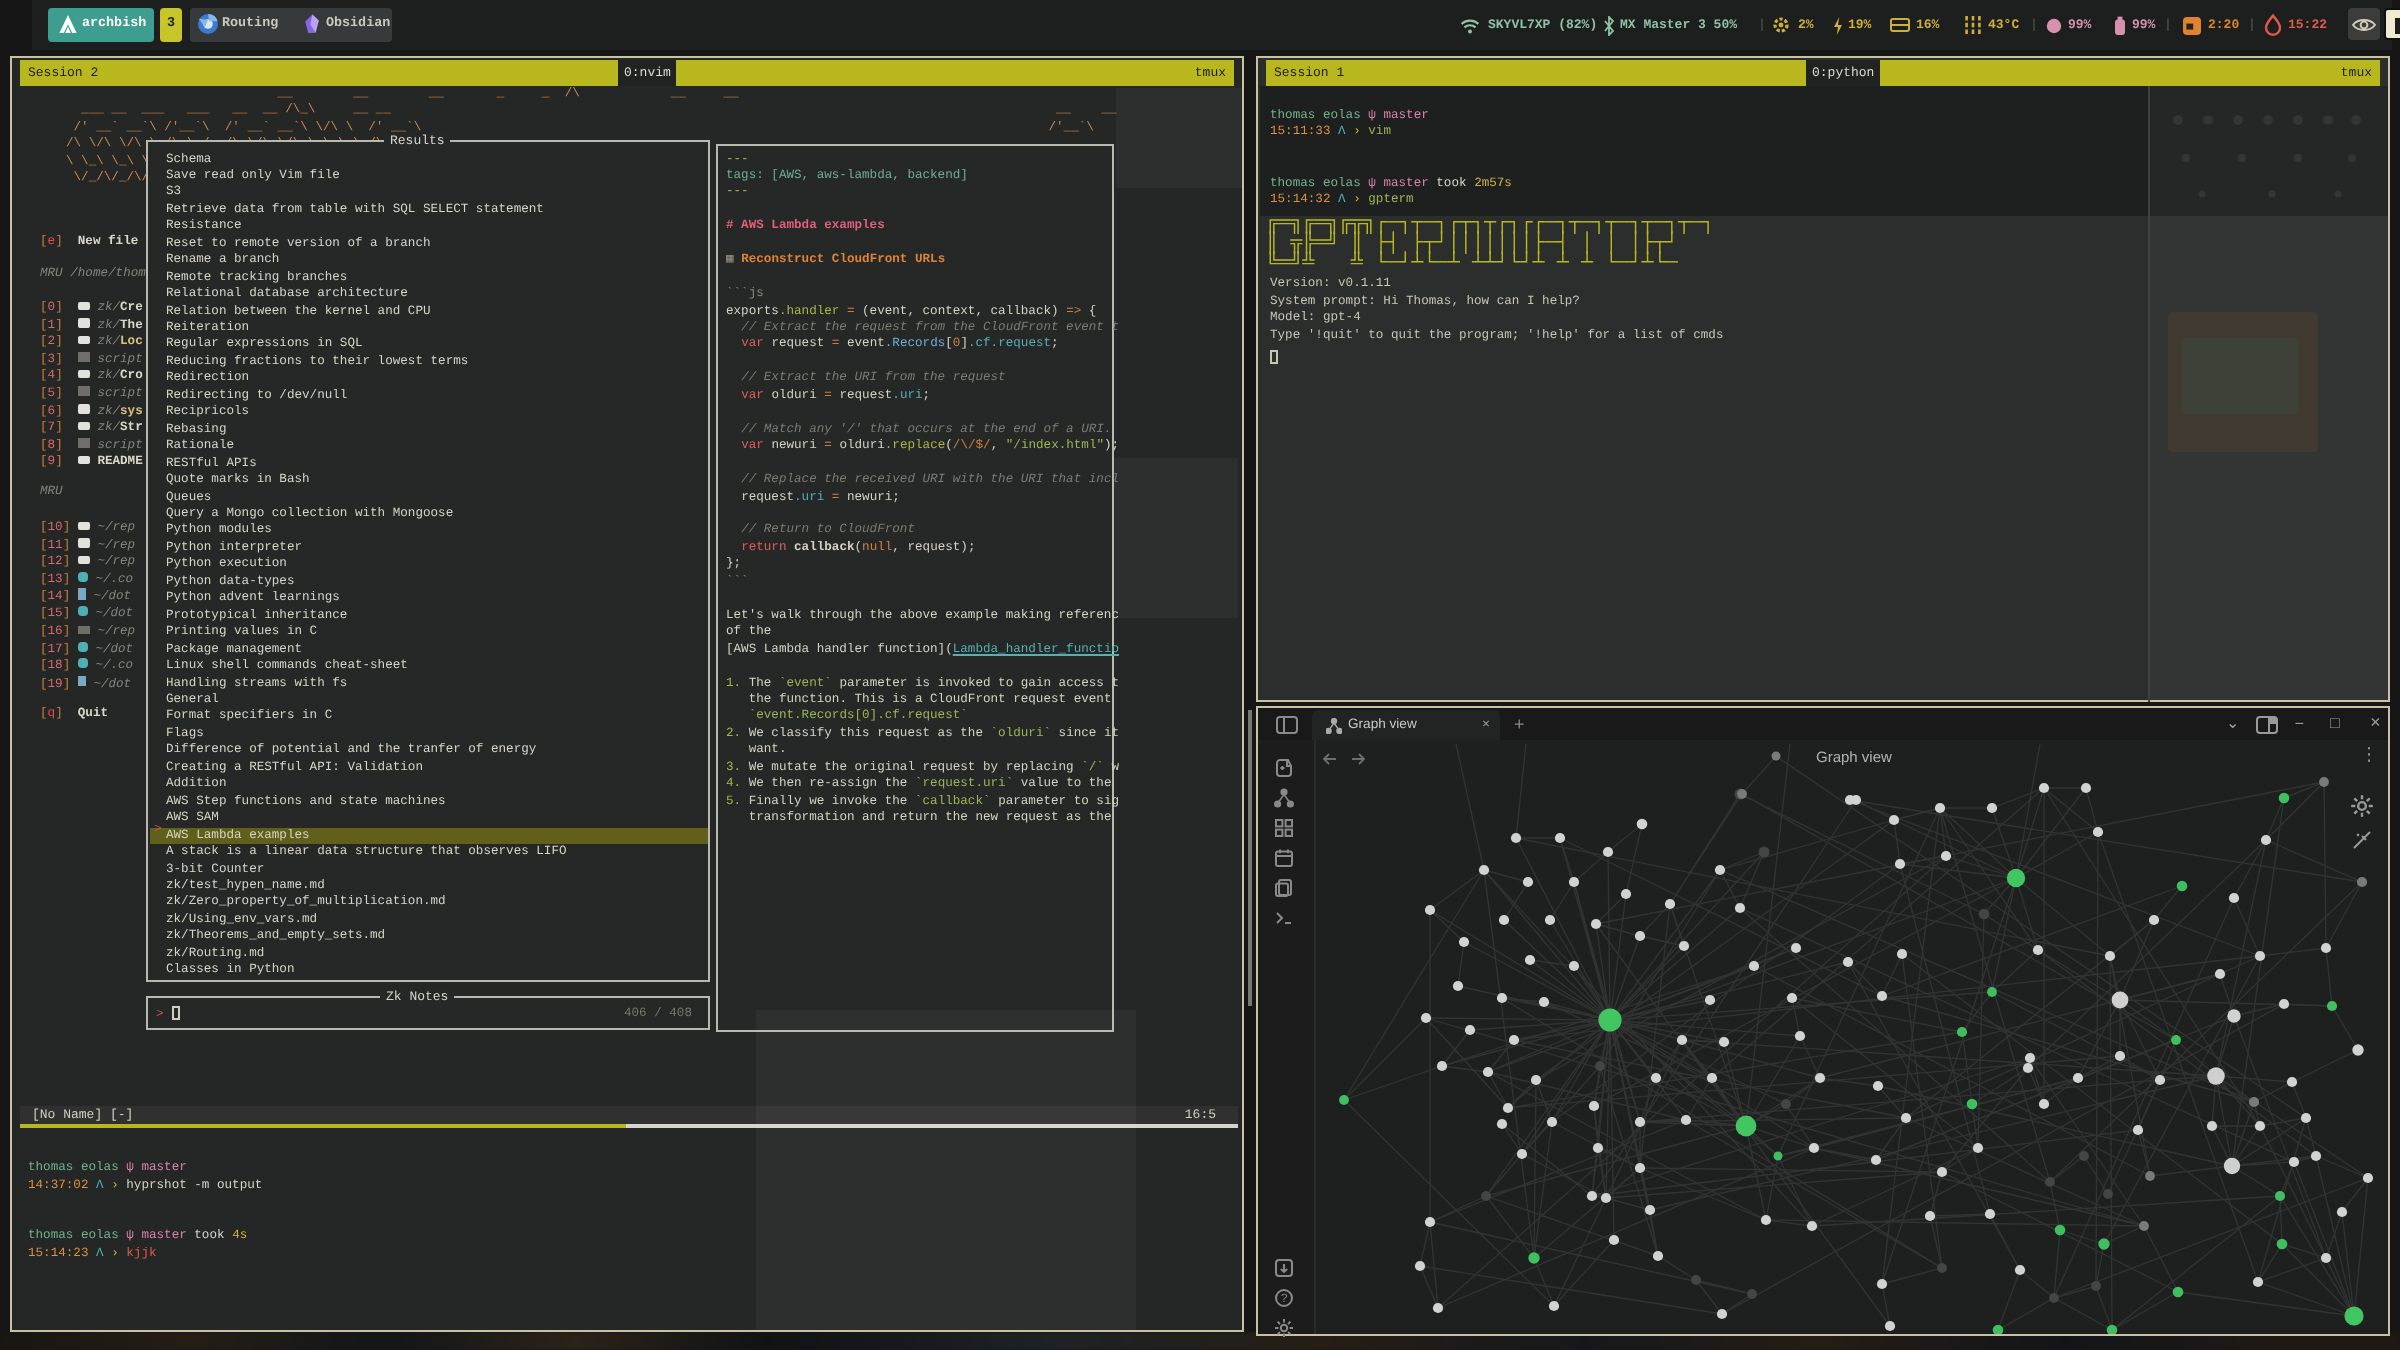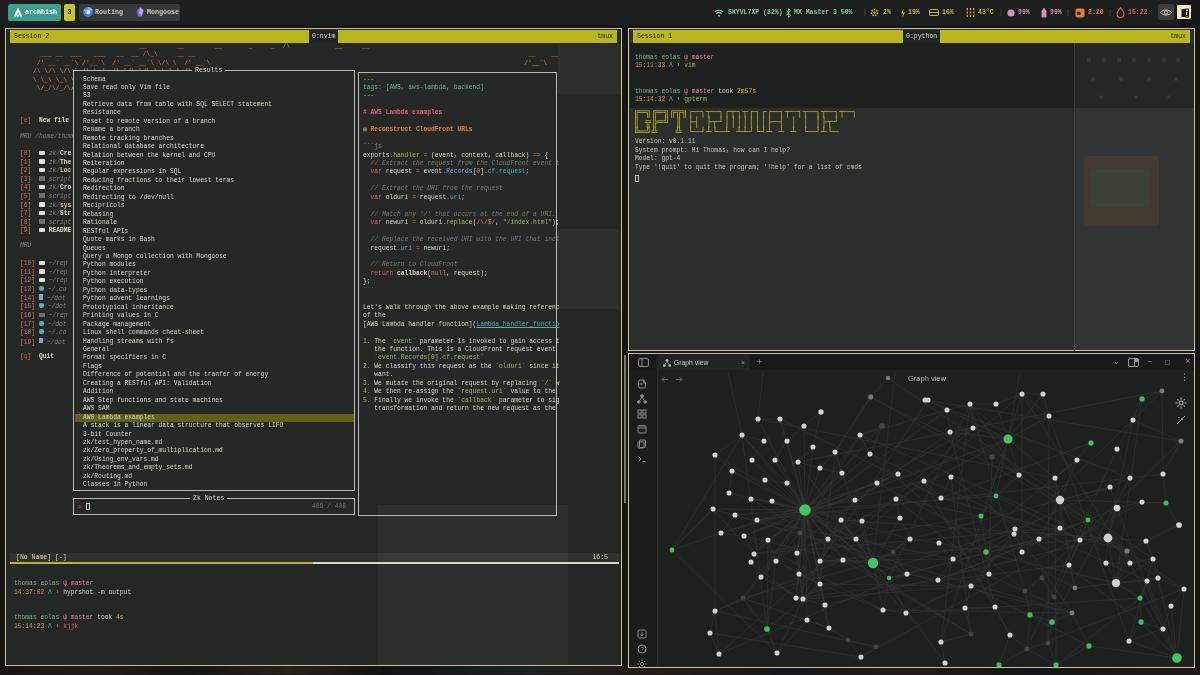--- a/index.html
+++ b/index.html
@@ -1,21 +1,21 @@
 <!DOCTYPE html>
 <html><head><meta charset="utf-8"><style>
 *{margin:0;padding:0;box-sizing:border-box}
 html,body{width:1200px;height:675px;overflow:hidden;background:#151515;font-family:"Liberation Mono",monospace}
 #screen{position:absolute;inset:0;background:#161616}
 .abs{position:absolute}
 pre{font-family:"Liberation Mono",monospace;font-size:6.3px;line-height:8.6px;white-space:pre}
 
 #wall-bottom{left:0;top:666px;width:1200px;height:9px;background:linear-gradient(90deg,#191511,#241d16 8%,#131517 16%,#2b2218 24%,#101214 32%,#1d2224 44%,#261d14 55%,#15181b 66%,#251c14 76%,#121518 86%,#1f1913 95%);filter:blur(0.8px)}
 
-#topbar{left:0;top:0;width:1180px;height:25px;background:#1d1f1f}
+#topbar{left:16px;top:0;width:1180px;height:25px;background:#1d1f1f}
 .chip{position:absolute;top:4px;height:17px;border-radius:2px;font-size:6.7px;line-height:17px;color:#d8d8d0;font-weight:bold}
 #chip-ws{left:8px;width:53px;background:#3d9e90;color:#ffffff;text-align:left}
 #chip-ws{line-height:17px}#chip-ws span{margin-left:17px}
 #chip-3{left:64px;width:11px;background:#c6c62a;color:#222;text-align:center}
 #chip-apps{left:79px;width:101px;background:#373a3a;color:#c9c9c2}
 .ticon{position:absolute;top:3px;width:10px;height:10px}
 #tright{position:absolute;top:0;left:0;width:1200px;height:25px;font-size:6.5px;line-height:25px;font-weight:bold}
 #tright span{position:absolute;white-space:nowrap}
 .grn{color:#8fc3a4}.ylw{color:#cfae3a}.pnk{color:#d890ae}.orn{color:#e0832e}.red{color:#e05a4a}
 #chip-eye{left:1158px;top:4px;width:16px;height:16px;background:#3c3c3a;border-radius:2px}
@@ -83,21 +83,21 @@
           <circle cx="5" cy="5" r="5" fill="#3a7bd0"></circle>
           <circle cx="5" cy="5" r="2.4" fill="#d8e8f8"></circle>
           <path d="M5 0 A5 5 0 0 1 9.8 3.6 L5.6 3.6 Z" fill="#8ab6e8"></path>
           <path d="M0.5 2.4 L3.4 6.6 L5 3.0 Z" fill="#8ab6e8"></path>
         </svg>
     <span class="abs" style="left:16px">Routing</span>
     <svg class="ticon" style="left:56px;top:3px" viewBox="0 0 10 10">
           <path d="M5.2 0.3 L8.4 3.2 L6.8 9.4 L3.2 9.6 L1.6 3.8 Z" fill="#8a64e8"></path>
           <path d="M5.2 0.3 L4.2 5.2 L6.8 9.4 L8.4 3.2 Z" fill="#b9a4f4"></path>
         </svg>
-    <span class="abs" style="left:68px">Mongoose</span>
+    <span class="abs" style="left:68px">Obsidian</span>
   </div>
   <div id="tright">
     <svg class="abs" style="left:714px;top:9px" width="10" height="8" viewBox="0 0 10 8">
           <path d="M0.8 2.9 A6.5 6.5 0 0 1 9.2 2.9 M2.2 4.7 A4.2 4.2 0 0 1 7.8 4.7" stroke="#8fc3a4" stroke-width="1.1" fill="none"></path>
           <circle cx="5" cy="6.7" r="1" fill="#8fc3a4"></circle>
         </svg>
     <span class="grn" style="left:728px">SKYVL7XP (82%)</span>
     <svg class="abs" style="left:786px;top:8px" width="5" height="10" viewBox="0 0 5 10">
           <path d="M0.5 2.5 L4.5 7.5 L2.5 9.5 L2.5 0.5 L4.5 2.5 L0.5 7.5" stroke="#8fc3a4" stroke-width="0.9" fill="none"></path>
         </svg>

